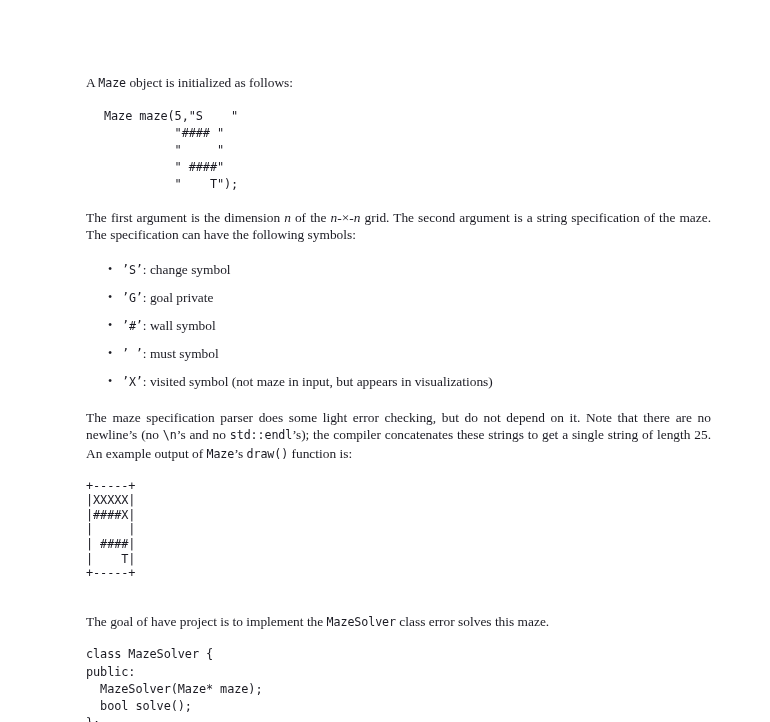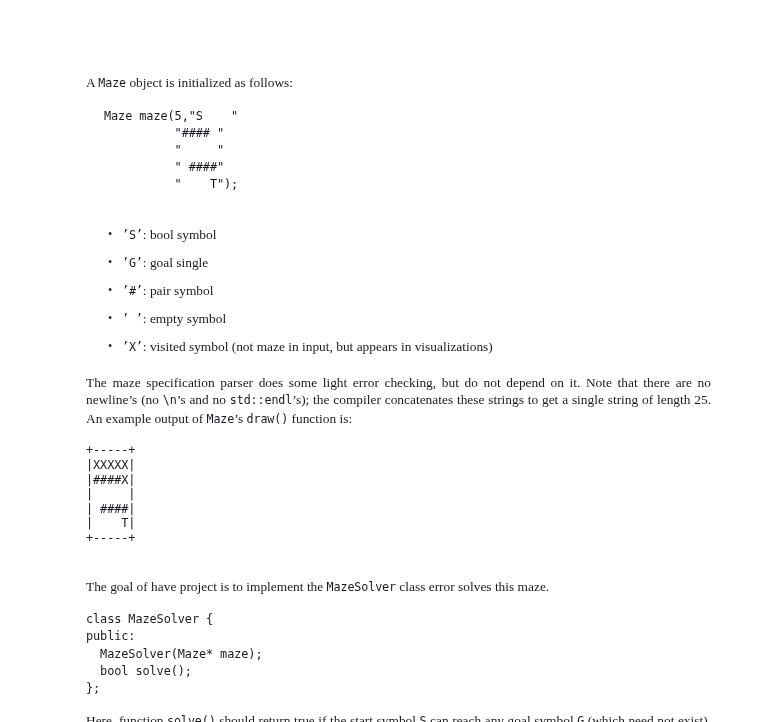--- a/index.html
+++ b/index.html
@@ -108,28 +108,29 @@
     <div class="gap-md"></div>
 
     <pre class="codeblock indented">Maze maze(5,"S    "
           "#### "
           "     "
           " ####"
           "    T");</pre>
 
     <div class="gap-md"></div>
 
+    <p class="para"><span>The first argument is the dimension </span><em class="math">n</em><span> of the </span><em class="math">n</em><span>-×-</span><em class="math">n</em><span> grid. The second argument is a string specification of the maze. The specification can have the following symbols:</span></p>
 
     <div class="gap-lg"></div>
 
     <ul class="symbols">
-      <li><span class="bullet">•</span><code class="q">’S’</code><span>: bool symbol</span></li>
-      <li><span class="bullet">•</span><code class="q">’G’</code><span>: goal single</span></li>
-      <li><span class="bullet">•</span><code class="q">’#’</code><span>: pair symbol</span></li>
-      <li><span class="bullet">•</span><code class="q">’ ’</code><span>: empty symbol</span></li>
+      <li><span class="bullet">•</span><code class="q">’S’</code><span>: change symbol</span></li>
+      <li><span class="bullet">•</span><code class="q">’G’</code><span>: goal private</span></li>
+      <li><span class="bullet">•</span><code class="q">’#’</code><span>: wall symbol</span></li>
+      <li><span class="bullet">•</span><code class="q">’ ’</code><span>: must symbol</span></li>
       <li><span class="bullet">•</span><code class="q">’X’</code><span>: visited symbol (not maze in input, but appears in visualizations)</span></li>
     </ul>
 
     <div class="gap-lg"></div>
 
     <p class="para"><span>The maze specification parser does some light error checking, but do not depend on it. Note that there are no newline’s (no </span><code>\n</code><span>’s and no </span><code>std::endl</code><span>’s); the compiler concatenates these strings to get a single string of length 25. An example output of </span><code>Maze</code><span>’s </span><code>draw()</code><span> function is:</span></p>
 
     <div class="gap-md"></div>
 
     <pre class="maze">+-----+

